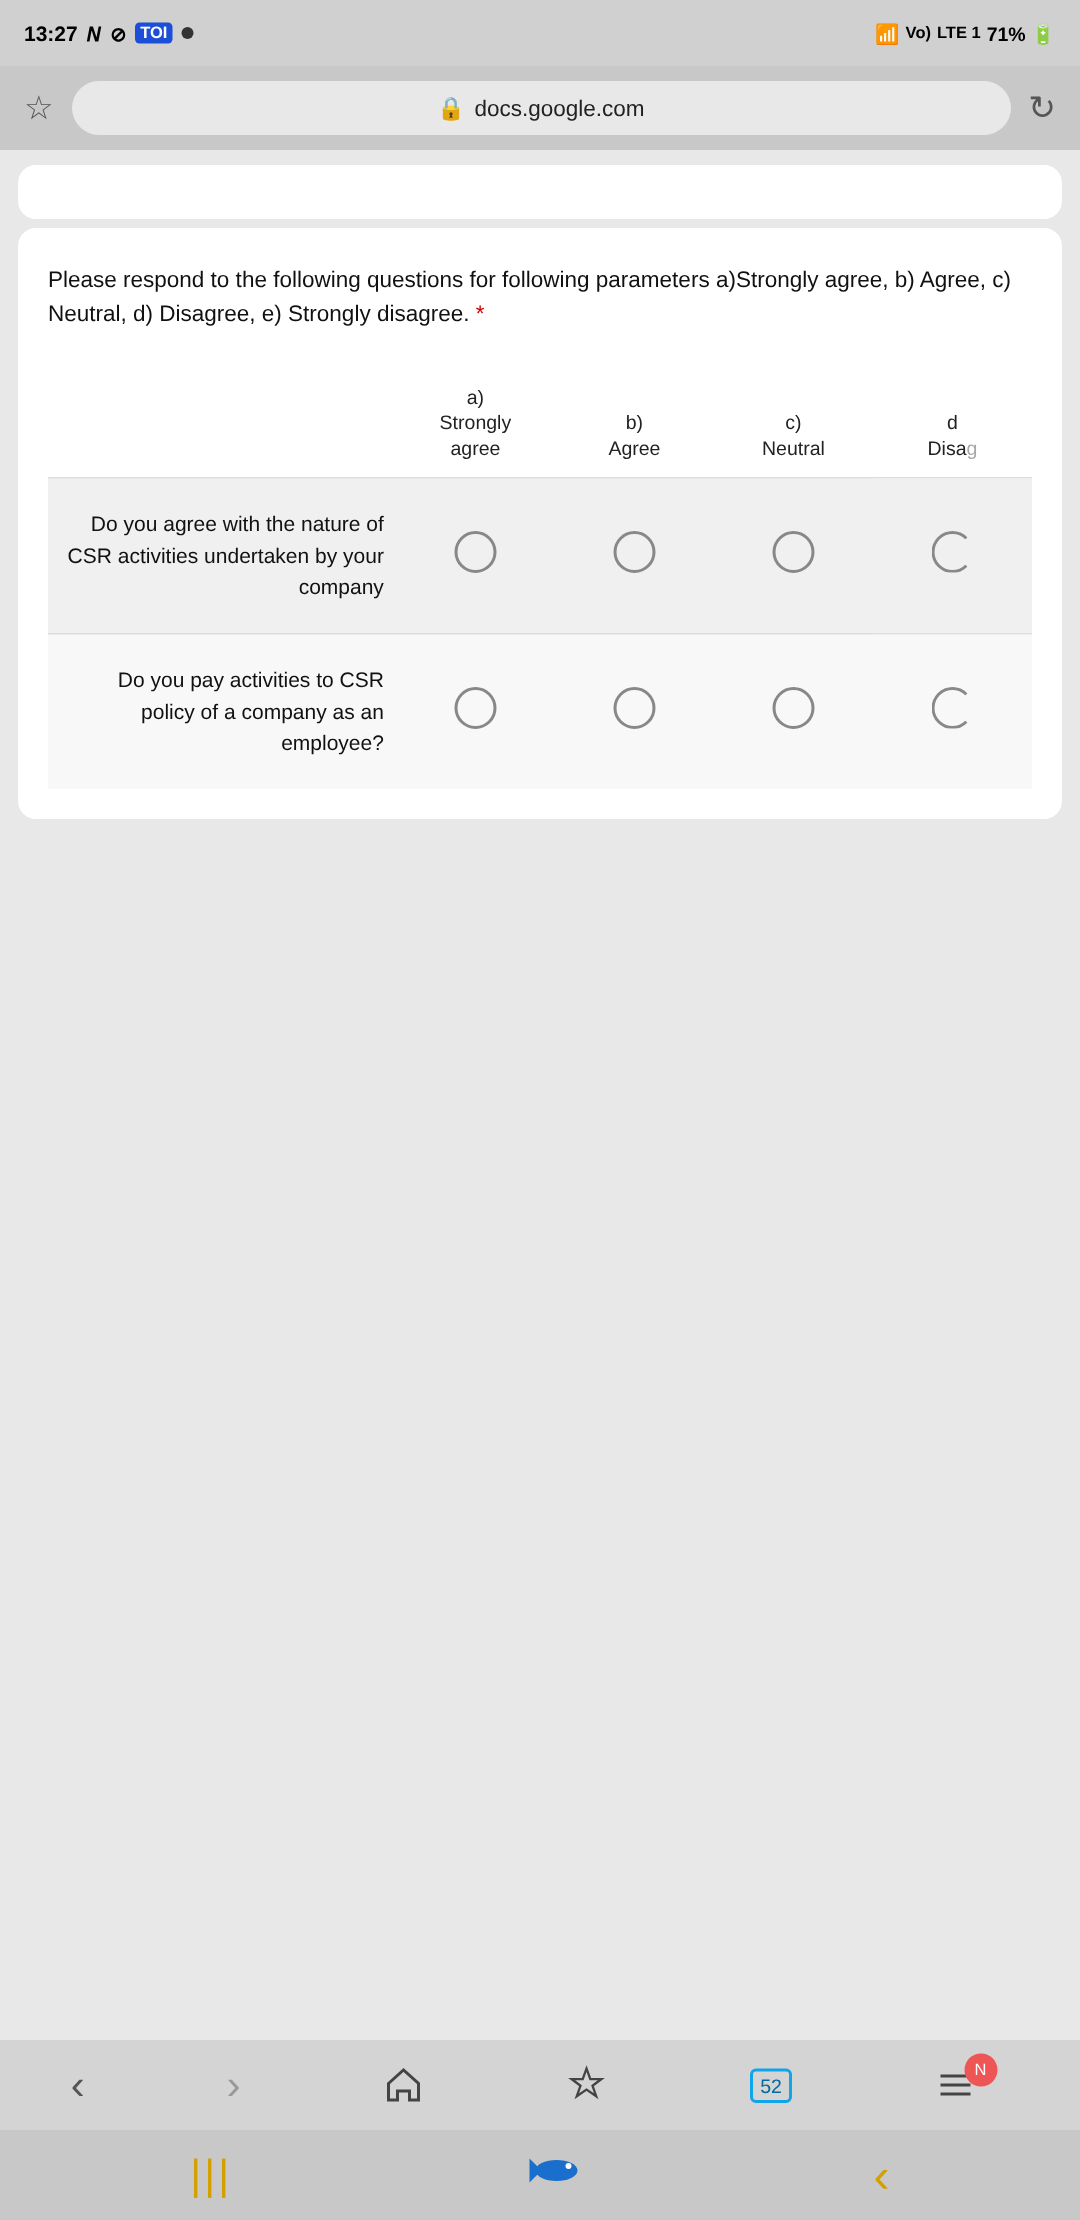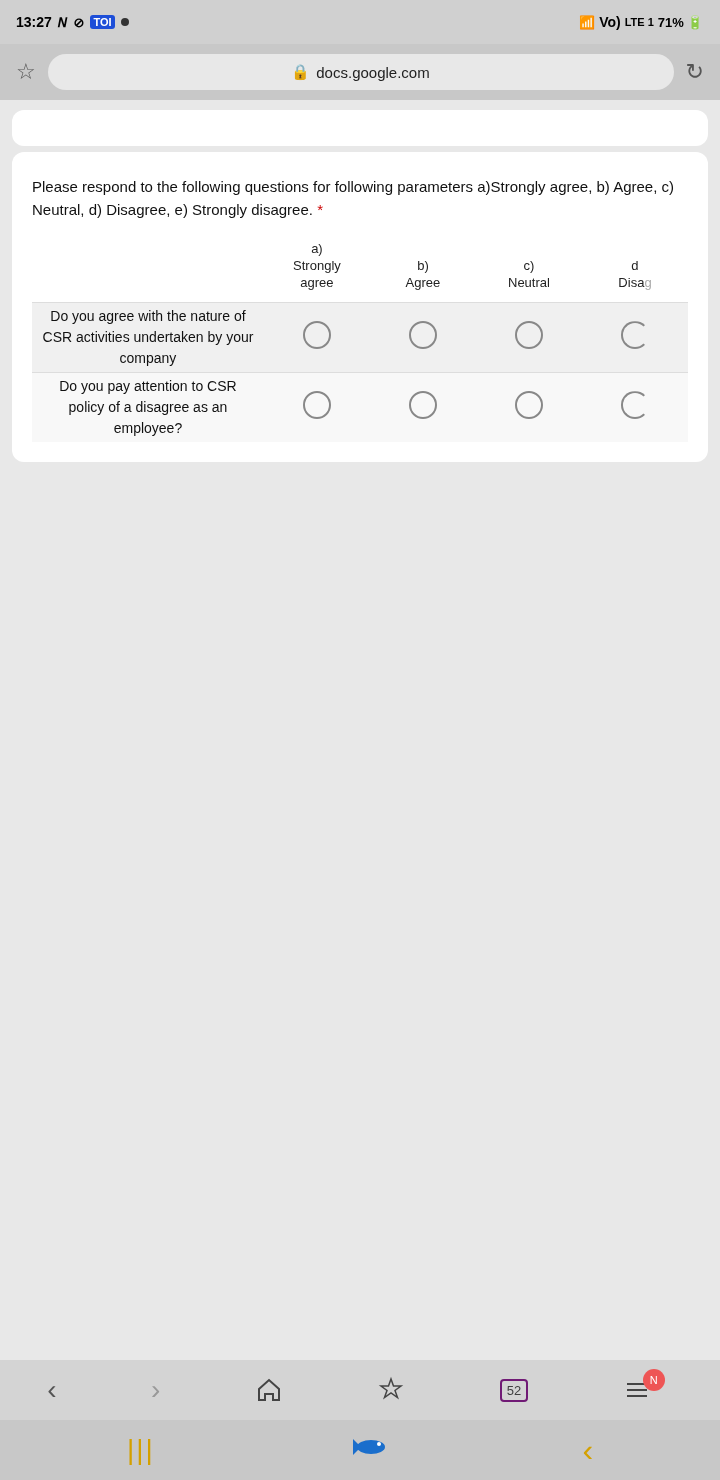--- a/index.html
+++ b/index.html
@@ -80,21 +80,21 @@
       margin: 0 12px 12px 12px;
       background: #fff;
       border-radius: 12px;
       padding: 24px 20px 20px 20px;
     }
 
     .question-header {
       font-size: 15px;
       color: #111;
       line-height: 1.5;
-      margin-bottom: 20px;
+      margin-bottom: 36px;
     }
     .required-star {
       color: #c00;
     }
 
     
     .response-table {
       width: 100%;
       border-collapse: collapse;
     }
@@ -116,25 +116,25 @@
       width: 16%;
     }
 
     .response-table tr.data-row td {
       background: #f0f0f0;
       padding: 16px 4px;
       text-align: center;
       vertical-align: middle;
     }
     .response-table tr.data-row td.question-cell {
-      text-align: center;
+      text-align: right;
       font-size: 14px;
       color: #111;
       line-height: 1.5;
-      padding: 3px 8px;
+      padding: 20px 8px;
     }
     .response-table tr.data-row:nth-child(even) td {
       background: #f8f8f8;
     }
 
     .radio-circle {
       width: 28px;
       height: 28px;
       border-radius: 50%;
       border: 2px solid #888;
@@ -223,21 +223,21 @@
 <div class="status-bar">
   <div class="status-bar-left">
     <span>13:27</span>
     <span style="font-size:13px;">𝘕</span>
     <span style="font-size:13px;">⊘</span>
     <span style="font-size:11px; background:#1d4ed8; color:#fff; border-radius:3px; padding:1px 3px;">TOI</span>
     <span style="width:8px;height:8px;background:#333;border-radius:50%;display:inline-block;"></span>
   </div>
   <div class="status-bar-right">
     <span>📶</span>
-    <span style="font-size:14px;">Vo)</span>
+    <span style="font-size:11px;">Vo)</span>
     <span style="font-size:11px;text-align:right;">LTE 1</span>
     <span>71%</span>
     <span>🔋</span>
   </div>
 </div>
 
 <div class="browser-bar">
   <span class="browser-star">☆</span>
   <div class="browser-url-box">
     <span>🔒</span>
@@ -287,21 +287,21 @@
           <span class="radio-circle"></span>
         </td>
         <td style="overflow:hidden;">
           <span class="radio-circle partial" style="border-right-color:transparent;"></span>
         </td>
       </tr>
 
 
 
       <tr class="data-row">
-        <td class="question-cell">Do you pay attention to CSR policy of a disagree as an employee?</td>
+        <td class="question-cell">Do you pay activities to CSR policy of a company as an employee?</td>
         <td>
           <span class="radio-circle"></span>
         </td>
         <td>
           <span class="radio-circle"></span>
         </td>
         <td>
           <span class="radio-circle"></span>
         </td>
         <td style="overflow:hidden;">
@@ -321,21 +321,21 @@
     <svg width="28" height="28" viewBox="0 0 28 28" fill="none" xmlns="http://www.w3.org/2000/svg">
       <path d="M4 13L14 4L24 13V24H18V18H10V24H4V13Z" stroke="#444" stroke-width="2" fill="none"></path>
     </svg>
   </span>
   <span class="nav-bar-item" style="font-size:22px; color:#444;">
 
     <svg width="28" height="28" viewBox="0 0 28 28" fill="none" xmlns="http://www.w3.org/2000/svg">
       <path d="M14 3L16.5 10H24L18 14.5L20.5 21.5L14 17L7.5 21.5L10 14.5L4 10H11.5L14 3Z" stroke="#444" stroke-width="1.5" fill="none"></path>
     </svg>
   </span>
-  <span class="nav-bar-item" style="font-size:13px; color:#404040; border:2px solid #701a75; border-radius:4px; padding:2px 5px;">
+  <span class="nav-bar-item" style="font-size:13px; color:#0369a1; border:2px solid #0ea5e9; border-radius:4px; padding:2px 5px;">
     <span>52</span>
   </span>
   <span class="nav-bar-item" style="position:relative;">
     <svg width="28" height="28" viewBox="0 0 28 28" fill="none">
       <line x1="4" y1="8" x2="24" y2="8" stroke="#444" stroke-width="2"></line>
       <line x1="4" y1="14" x2="24" y2="14" stroke="#444" stroke-width="2"></line>
       <line x1="4" y1="20" x2="24" y2="20" stroke="#444" stroke-width="2"></line>
     </svg>
     <span class="nav-badge">N</span>
   </span>

